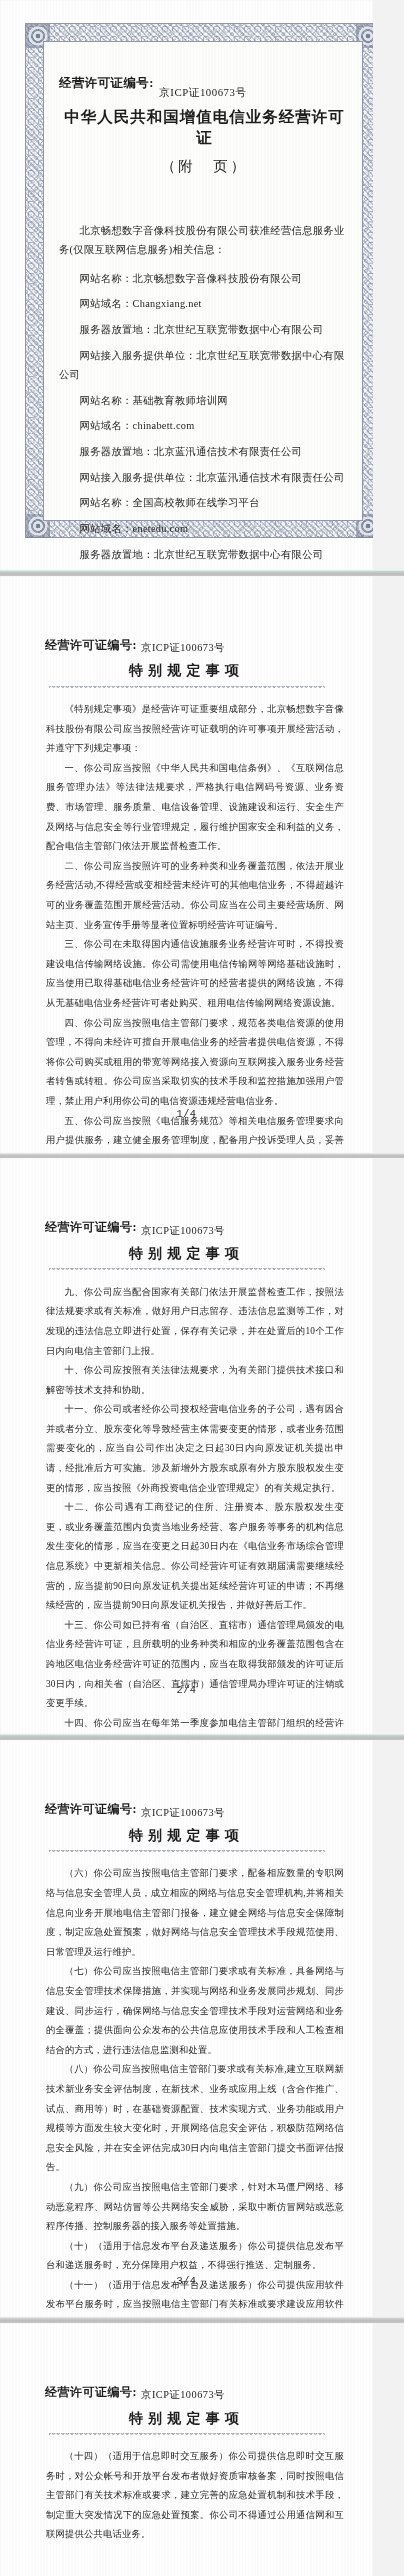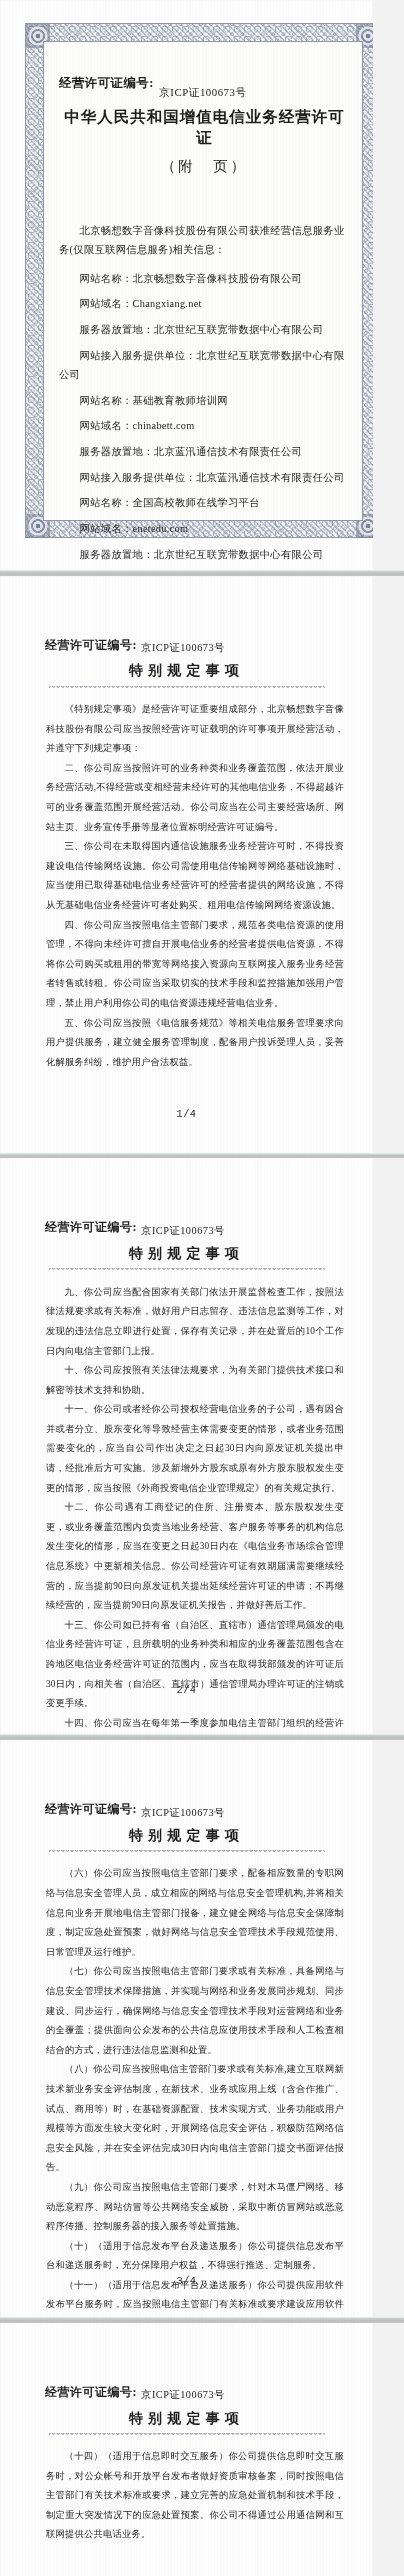--- a/index.html
+++ b/index.html
@@ -187,20 +187,21 @@
   <div class="page-sep"></div>
   <div class="page prov-page" style="height: 577px;">
     <div class="prov-head">
       <span class="prov-license-label">经营许可证编号:</span>
       <span class="prov-license-number">京ICP证100673号</span>
     </div>
     <div class="prov-title">特别规定事项</div>
     <div class="zigzag"></div>
     <div class="prov-body">
           <p>《特别规定事项》是经营许可证重要组成部分，北京畅想数字音像科技股份有限公司应当按照经营许可证载明的许可事项开展经营活动，并遵守下列规定事项：</p>
+          <p>一、你公司应当按照《中华人民共和国电信条例》、《互联网信息服务管理办法》等法律法规要求，严格执行电信网码号资源、业务资费、市场管理、服务质量、电信设备管理、设施建设和运行、安全生产及网络与信息安全等行业管理规定，履行维护国家安全和利益的义务，配合电信主管部门依法开展监督检查工作。</p>
           <p>二、你公司应当按照许可的业务种类和业务覆盖范围，依法开展业务经营活动,不得经营或变相经营未经许可的其他电信业务，不得超越许可的业务覆盖范围开展经营活动。你公司应当在公司主要经营场所、网站主页、业务宣传手册等显著位置标明经营许可证编号。</p>
           <p>三、你公司在未取得国内通信设施服务业务经营许可时，不得投资建设电信传输网络设施。你公司需使用电信传输网等网络基础设施时，应当使用已取得基础电信业务经营许可的经营者提供的网络设施，不得从无基础电信业务经营许可者处购买、租用电信传输网网络资源设施。</p>
           <p>四、你公司应当按照电信主管部门要求，规范各类电信资源的使用管理，不得向未经许可擅自开展电信业务的经营者提供电信资源，不得将你公司购买或租用的带宽等网络接入资源向互联网接入服务业务经营者转售或转租。你公司应当采取切实的技术手段和监控措施加强用户管理，禁止用户利用你公司的电信资源违规经营电信业务。</p>
           <p>五、你公司应当按照《电信服务规范》等相关电信服务管理要求向用户提供服务，建立健全服务管理制度，配备用户投诉受理人员，妥善化解服务纠纷，维护用户合法权益。</p>
         </div>
     <div class="page-number" style="bottom: 33px;">1/4</div>
   </div>
 
   <div class="page-sep"></div>
   <div class="page prov-page" style="height: 576px;">

